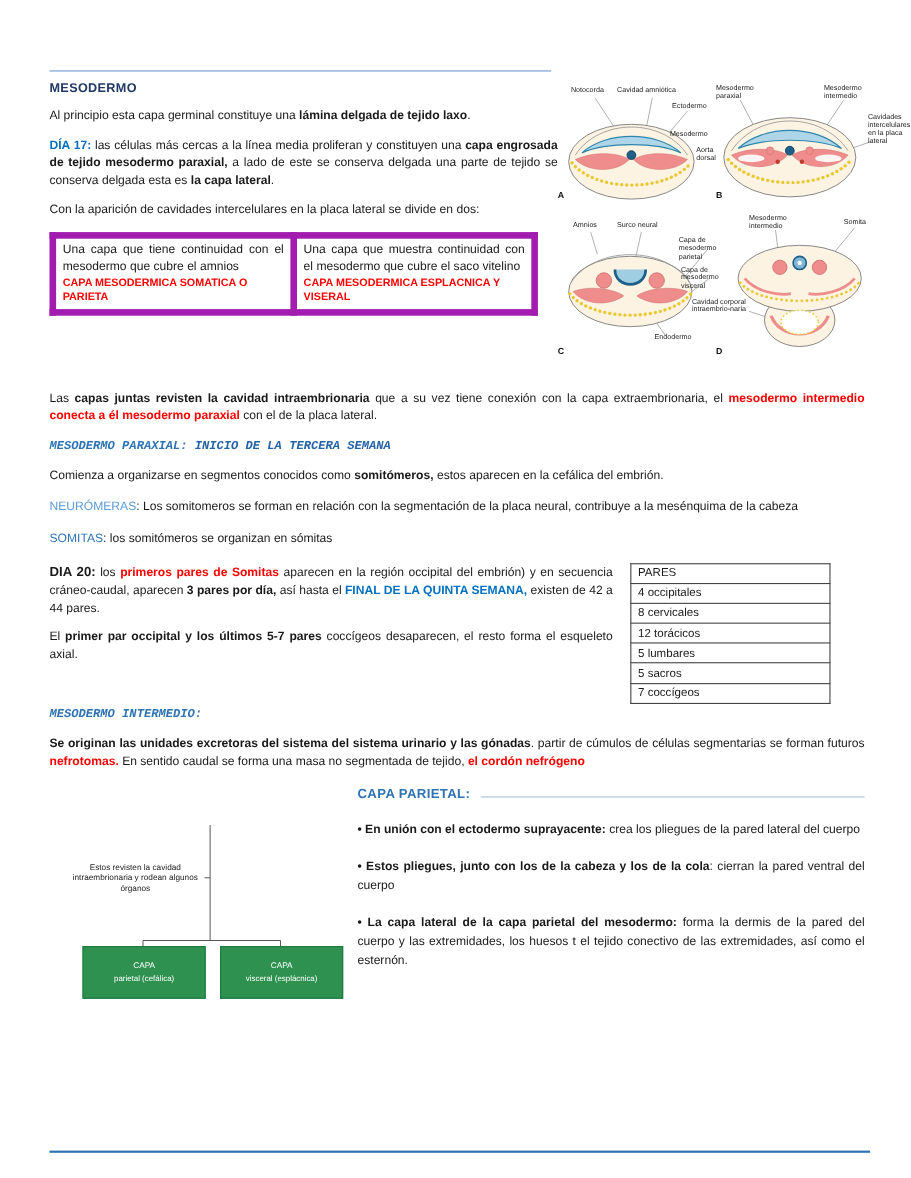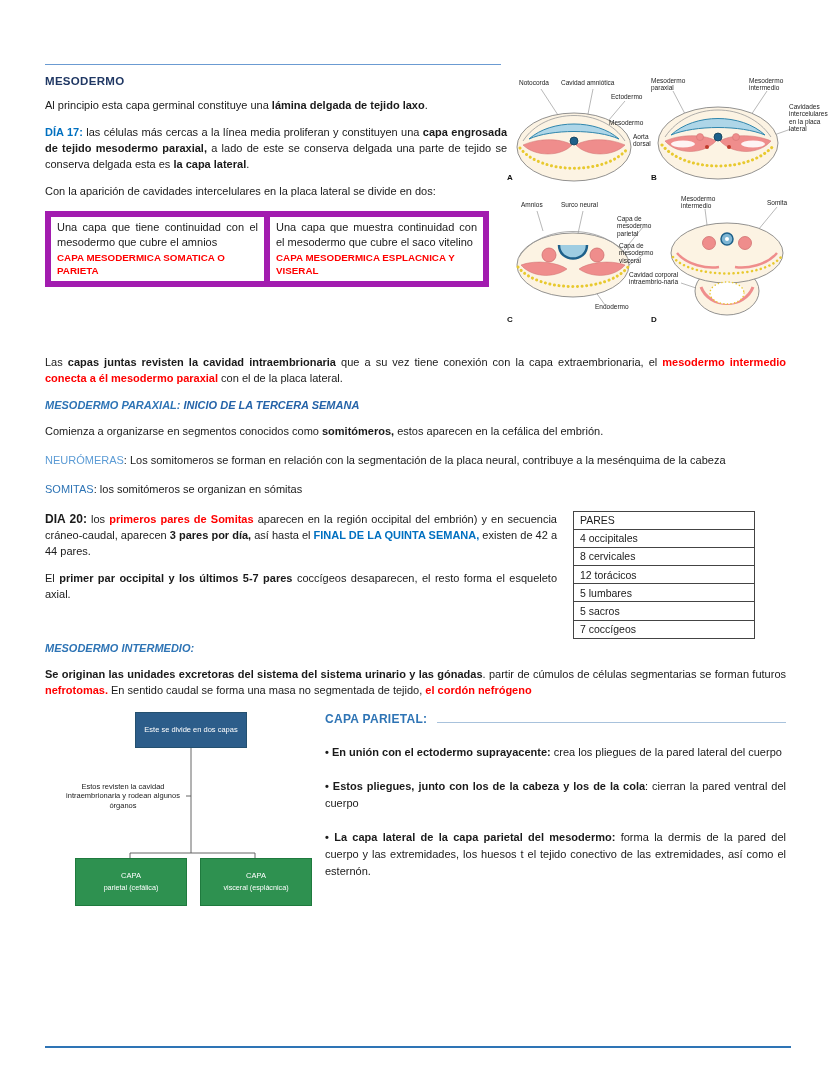--- a/index.html
+++ b/index.html
@@ -6,21 +6,21 @@
   .page{position:relative;width:828px;height:1071px;background:#fff;overflow:hidden;
         font-family:"Liberation Sans",sans-serif;font-size:11px;color:#1a1a1a;}
   .content{position:absolute;left:45px;top:56px;width:741px;}
   .top-rule{border-top:1.3px solid #6b9bd2;width:456px;margin:8px 0 10px 0;}
   .title{font-size:11.5px;font-weight:bold;color:#203864;margin:0 0 11px 0;letter-spacing:.3px;}
   p{margin:0 0 11px 0;line-height:1.45;}
   .just{text-align:justify;}
   .hd{margin:2px 0 10px 0;}
   .sp{margin-bottom:13px;}
   .seg.b{font-weight:700;}
-  .seg.i{font-style:italic;}
+  .seg.i{font-style:italic;font-family:Liberation Mono, monospace;}
   .seg.red{color:#ff0000;}
   .seg.blue{color:#0070c0;}
   .seg.blue2{color:#2563a8;}
   .seg.mblue{color:#2e74b5;}
   .seg.lblue{color:#5b9bd5;}
   .seg.lg{font-size:12px;}
   .top-row{position:relative;min-height:280px;}
   .left-col{width:462px;}
   
   .split-table{border-collapse:collapse;width:444px;margin-top:2px;}
@@ -238,21 +238,20 @@
 
     <div class="bottom-row">
       <div class="flowchart">
         <svg class="fc-lines" width="252" height="200" viewBox="0 0 252 200">
           <line x1="131" y1="38" x2="131" y2="143"></line>
           <line x1="126" y1="86" x2="131" y2="86"></line>
           <line x1="70" y1="143" x2="195" y2="143"></line>
           <line x1="70" y1="143" x2="70" y2="148"></line>
           <line x1="195" y1="143" x2="195" y2="148"></line>
         </svg>
-        <div class="fc-root">Este se divide en dos capas</div>
         <div class="fc-note">Estos revisten la cavidad intraembrionaria y rodean algunos órganos</div>
         <div class="fc-box fc-left">
           <div class="fc-title">CAPA</div>
           <div class="fc-sub">parietal (cefálica)</div>
         </div>
         <div class="fc-box fc-right">
           <div class="fc-title">CAPA</div>
           <div class="fc-sub">visceral (esplácnica)</div>
         </div>
       </div>

